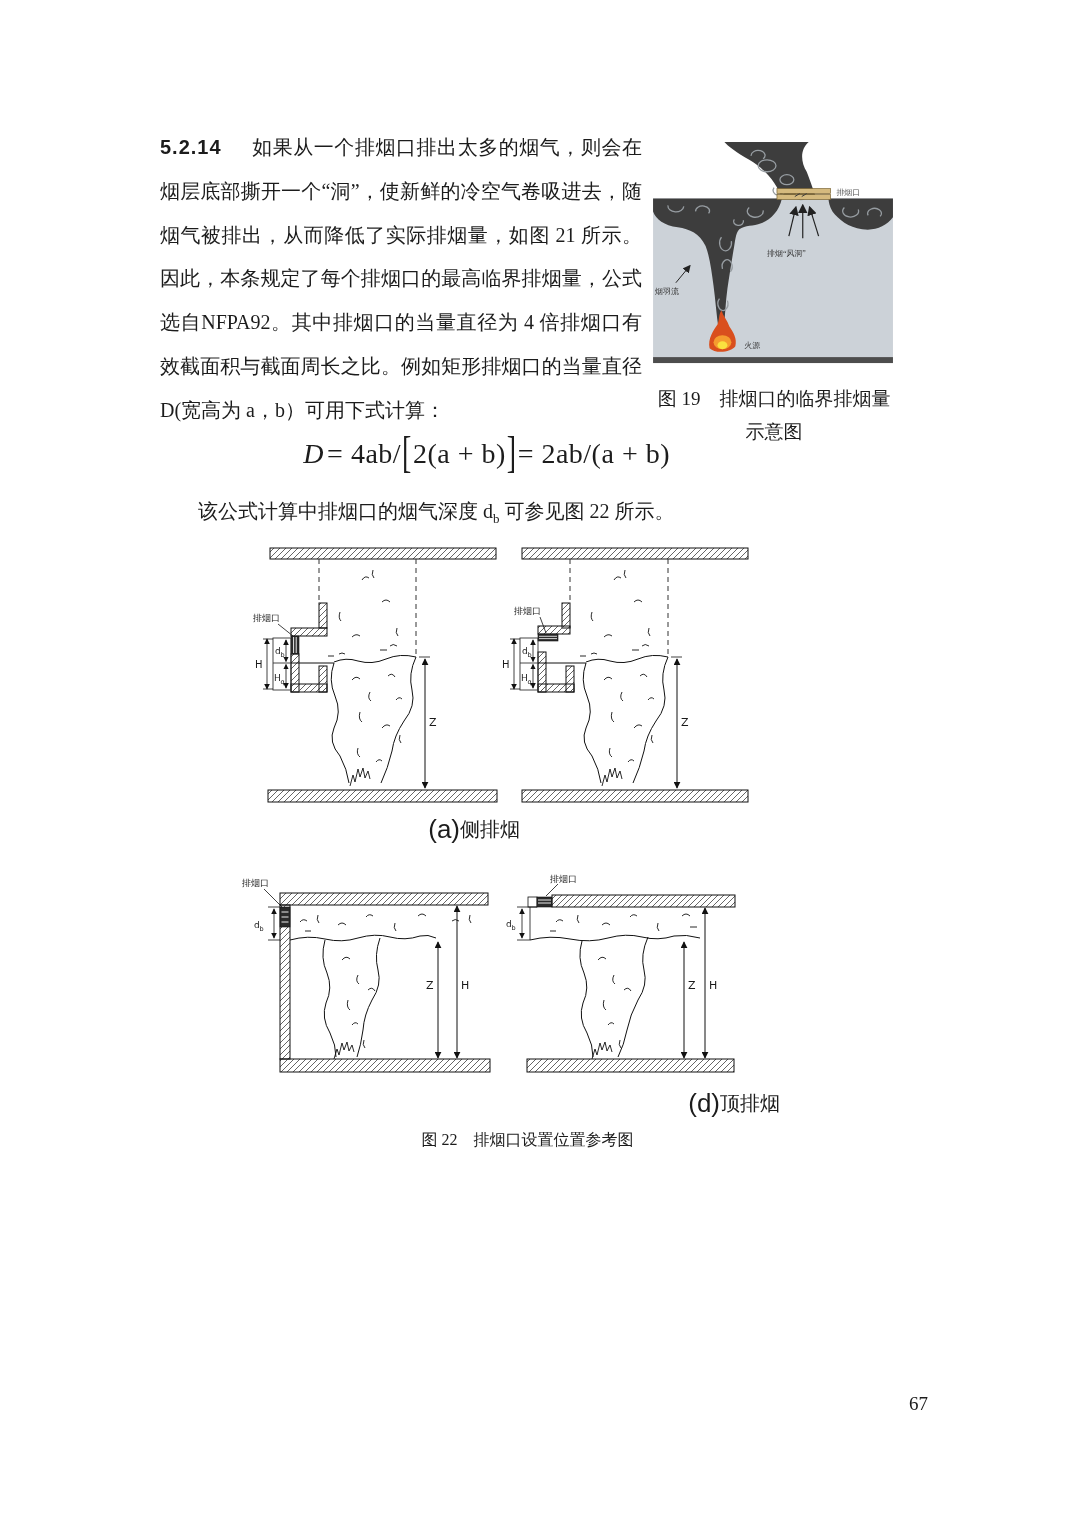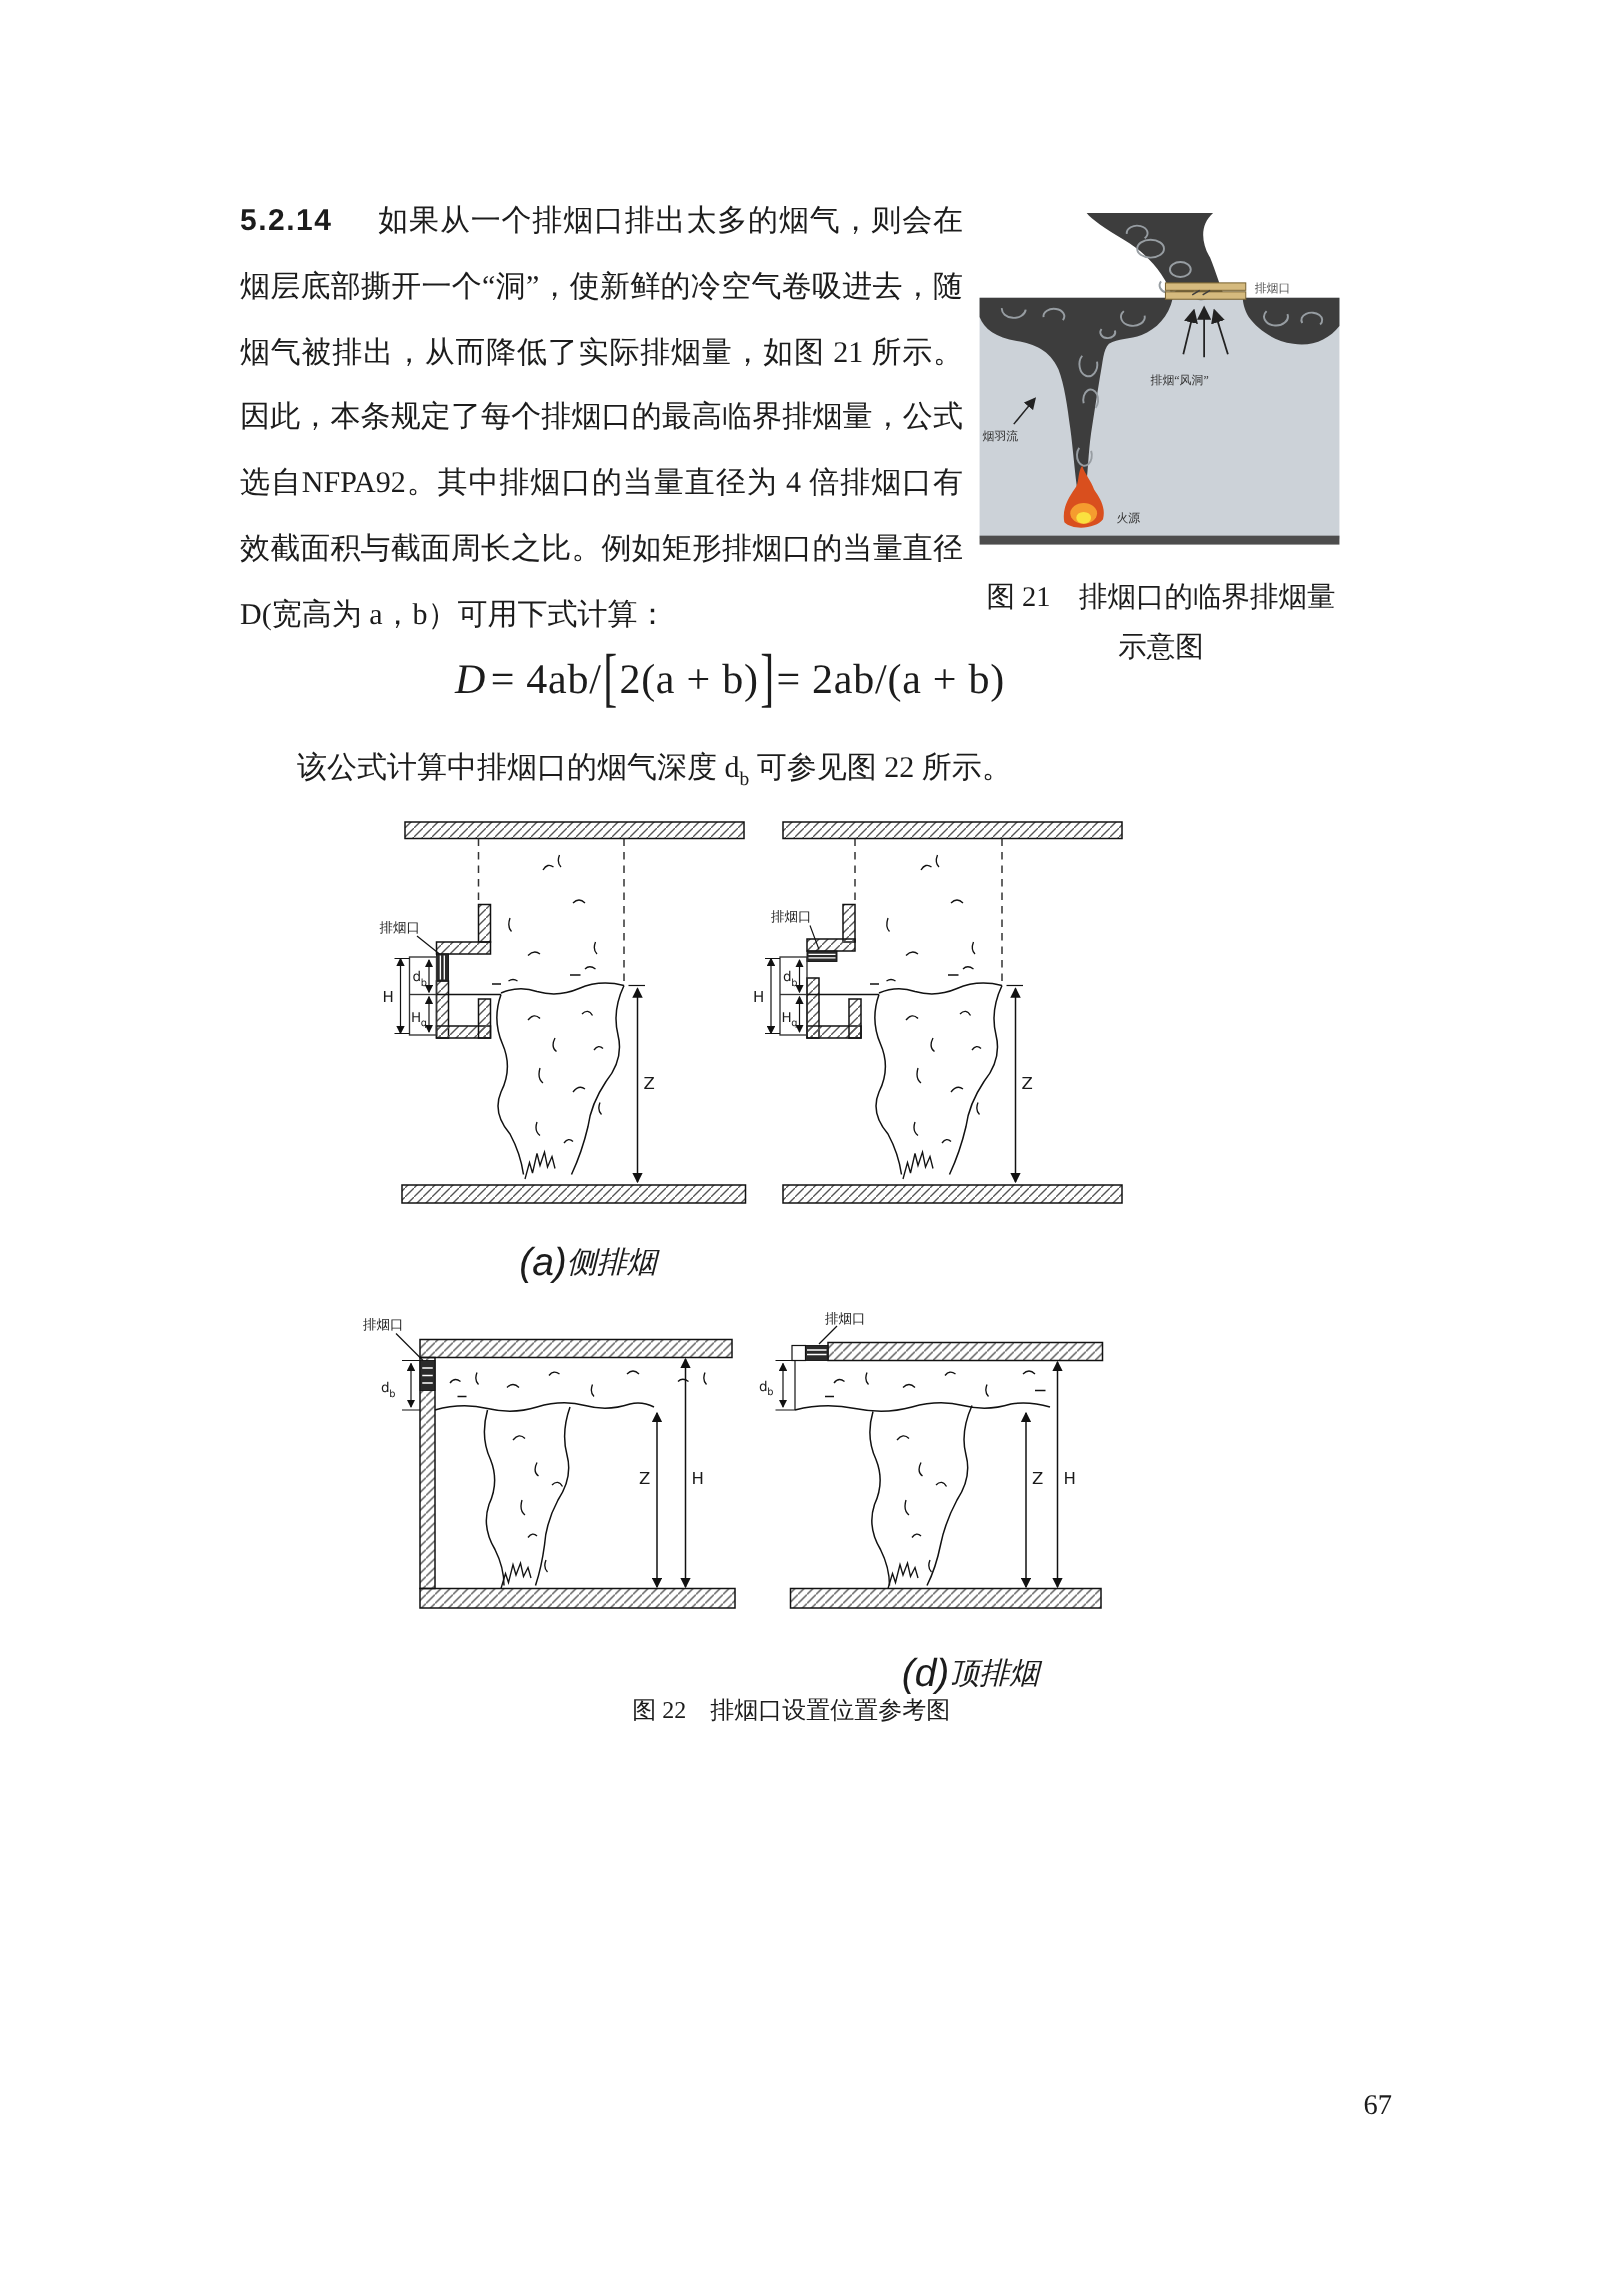--- a/index.html
+++ b/index.html
@@ -33,23 +33,22 @@
   
   #para2{
     position:absolute;left:198px;top:498px;width:600px;
     font-size:20px;margin:0;
   }
   #para2 sub{font-size:13px;}
   
   .diag{position:absolute;}
   .diag text{font-family:"DejaVu Sans",sans-serif;fill:#1a1a1a;}
   .sub-caption{
-    position:absolute;font-size:20px;text-align:center;margin:12px;
+    position:absolute;font-size:20px;text-align:right;margin:0;
     font-family:"Liberation Serif",serif;
-    font-style:italic;
   }
   .sub-caption .paren{font-size:26px;vertical-align:-2px;font-family:"Liberation Sans",sans-serif;font-weight:300;}
   #fig22-caption{
     position:absolute;left:0;top:1130px;width:1055px;text-align:center;
     font-size:16px;margin:0;
   }
   #page-number{
     position:absolute;left:882px;top:1393px;width:46px;text-align:right;
     font-size:19px;margin:0;
   }
@@ -112,21 +111,21 @@
     </g>
     <line x1="26" y1="142" x2="40" y2="125" stroke="#222" stroke-width="1" marker-end="url(#arF)"></line>
 
     <text x="188" y="53" font-size="8" fill="#555">排烟口</text>
     <text x="118" y="115" font-size="8" fill="#333">排烟“风洞”</text>
     <text x="5" y="153" font-size="8" fill="#333">烟羽流</text>
     <text x="95" y="208" font-size="8" fill="#333">火源</text>
   </svg>
 
   <p id="fig21-caption">
-    <span>图 21　排烟口的临界排烟量</span><br>
+    <span>图 19　排烟口的临界排烟量</span><br>
     <span>示意图</span>
   </p>
 
   <p id="formula"><span class="f-var">D</span><span>= 4ab/</span><span class="big-bracket">[</span><span>2(a + b)</span><span class="big-bracket">]</span><span>= 2ab/(a + b)</span></p>
 
   <p id="para2"><span>该公式计算中排烟口的烟气深度 d</span><sub>b</sub><span> 可参见图 22 所示。</span></p>
 
   <svg class="diag" style="left:240px;top:540px;" viewBox="0 0 280 270" width="280" height="270">
     <defs>
       <pattern id="hA" patternUnits="userSpaceOnUse" width="6" height="6">

